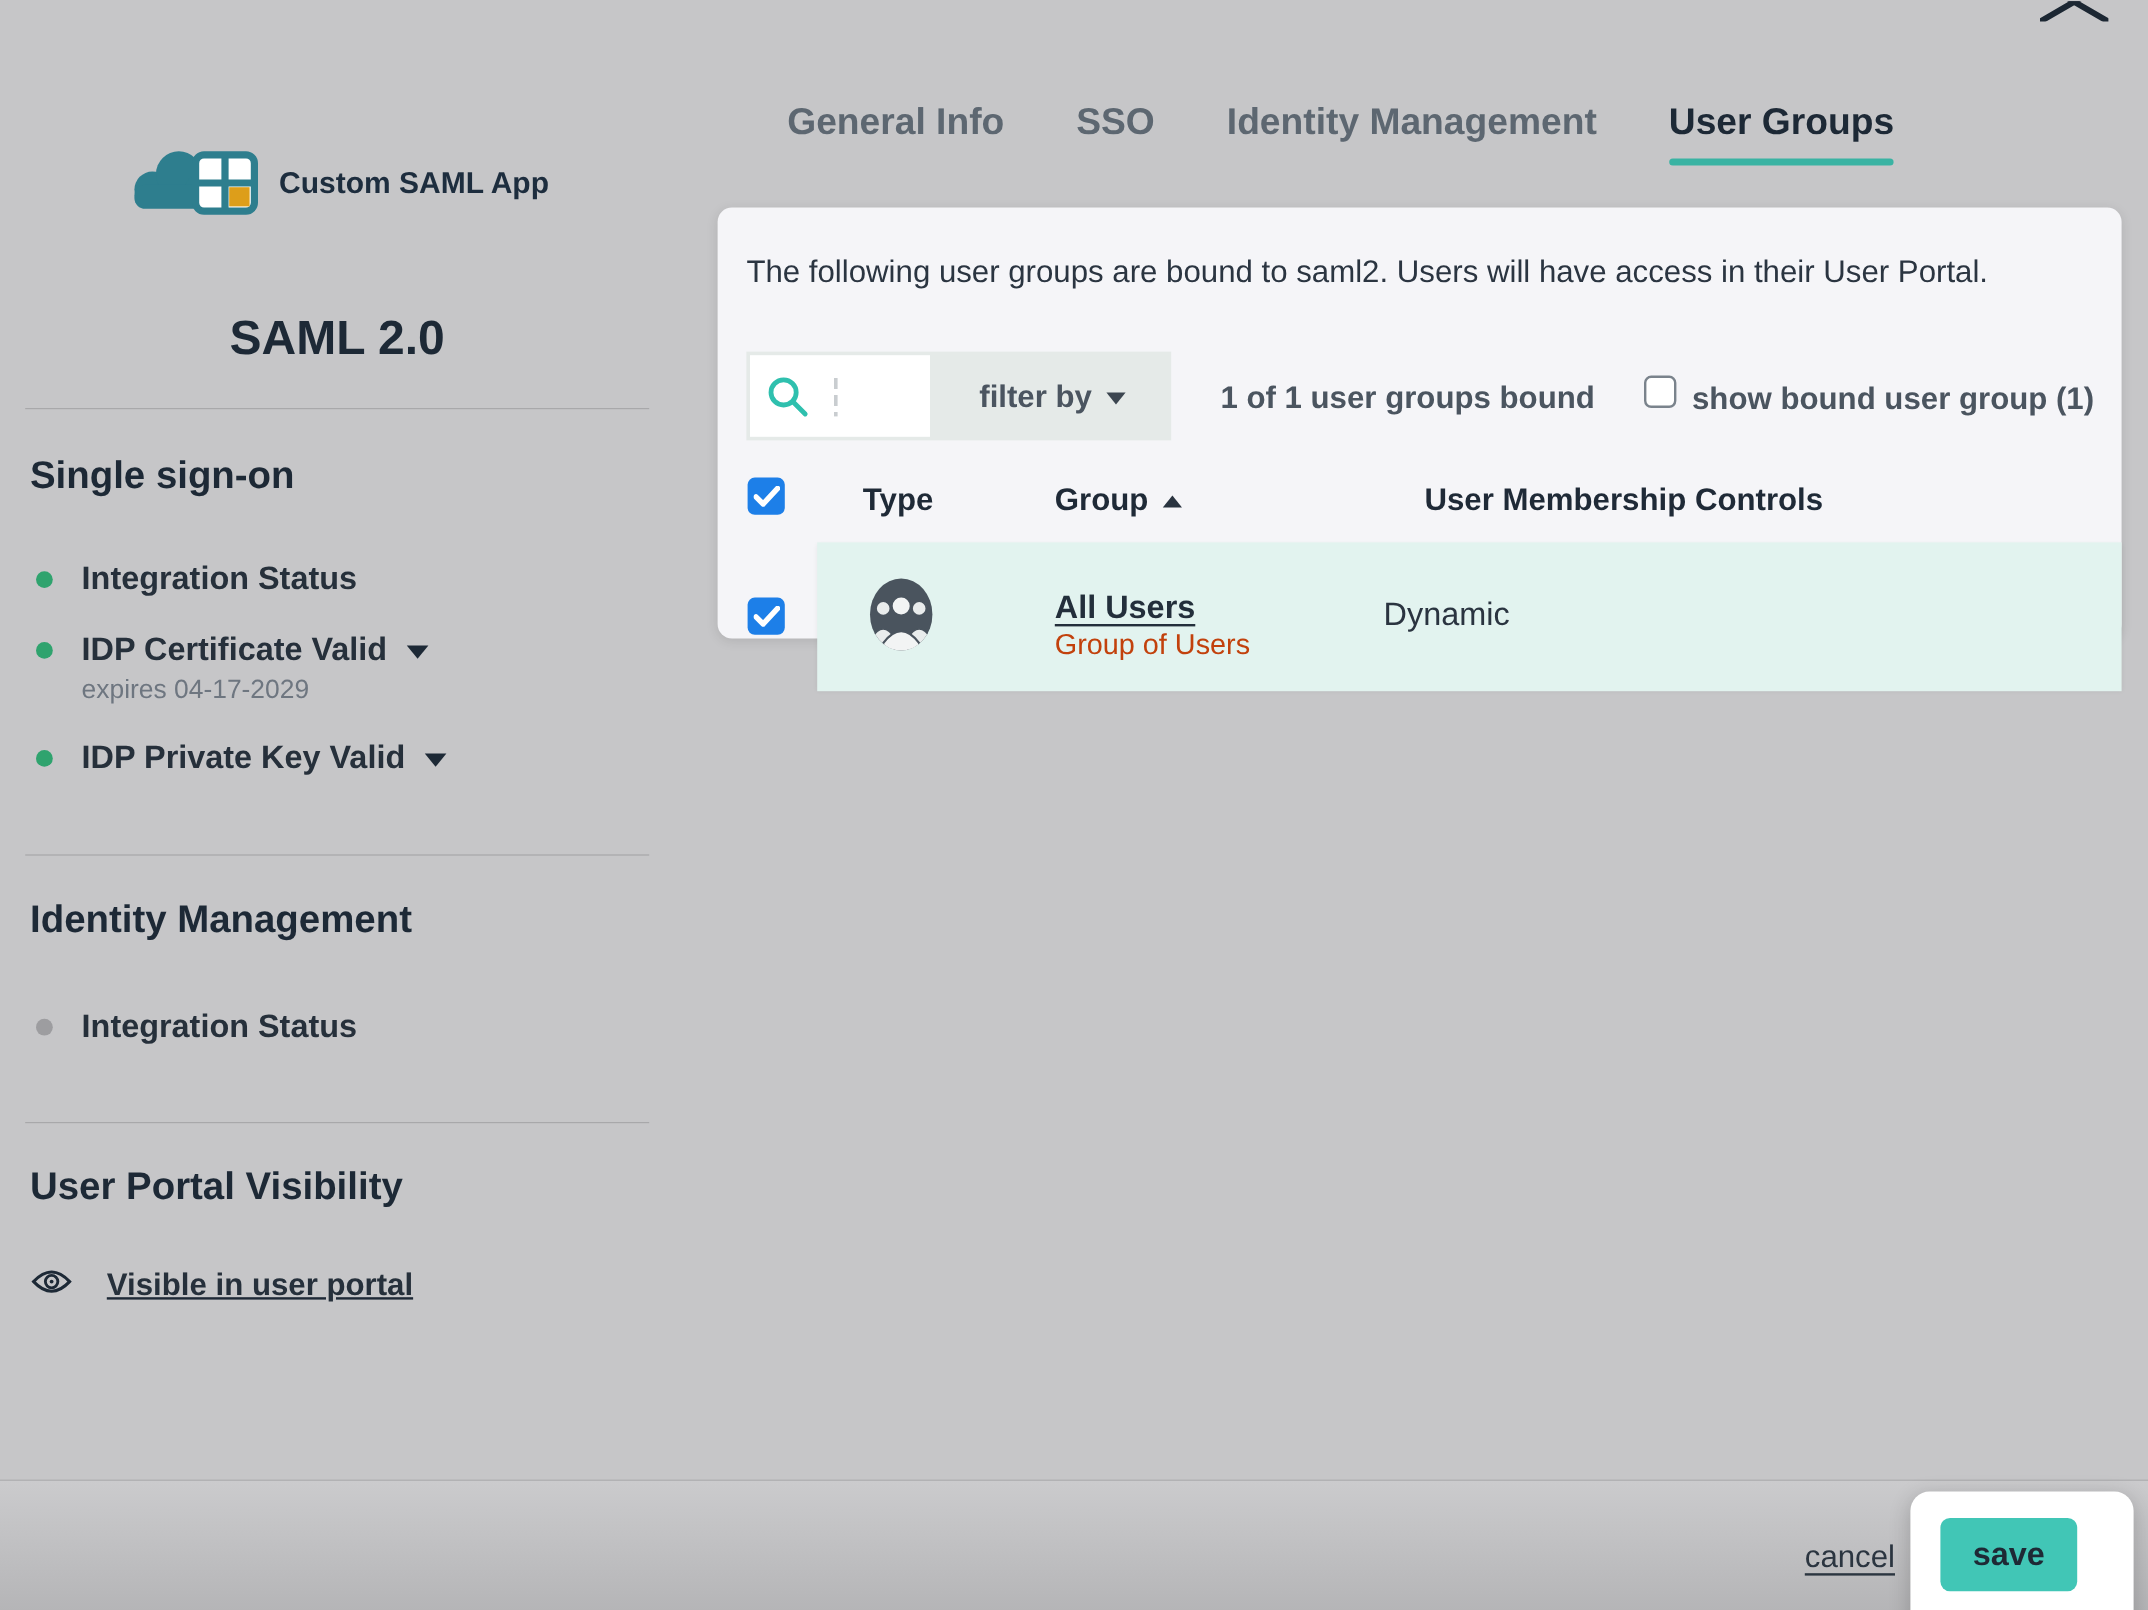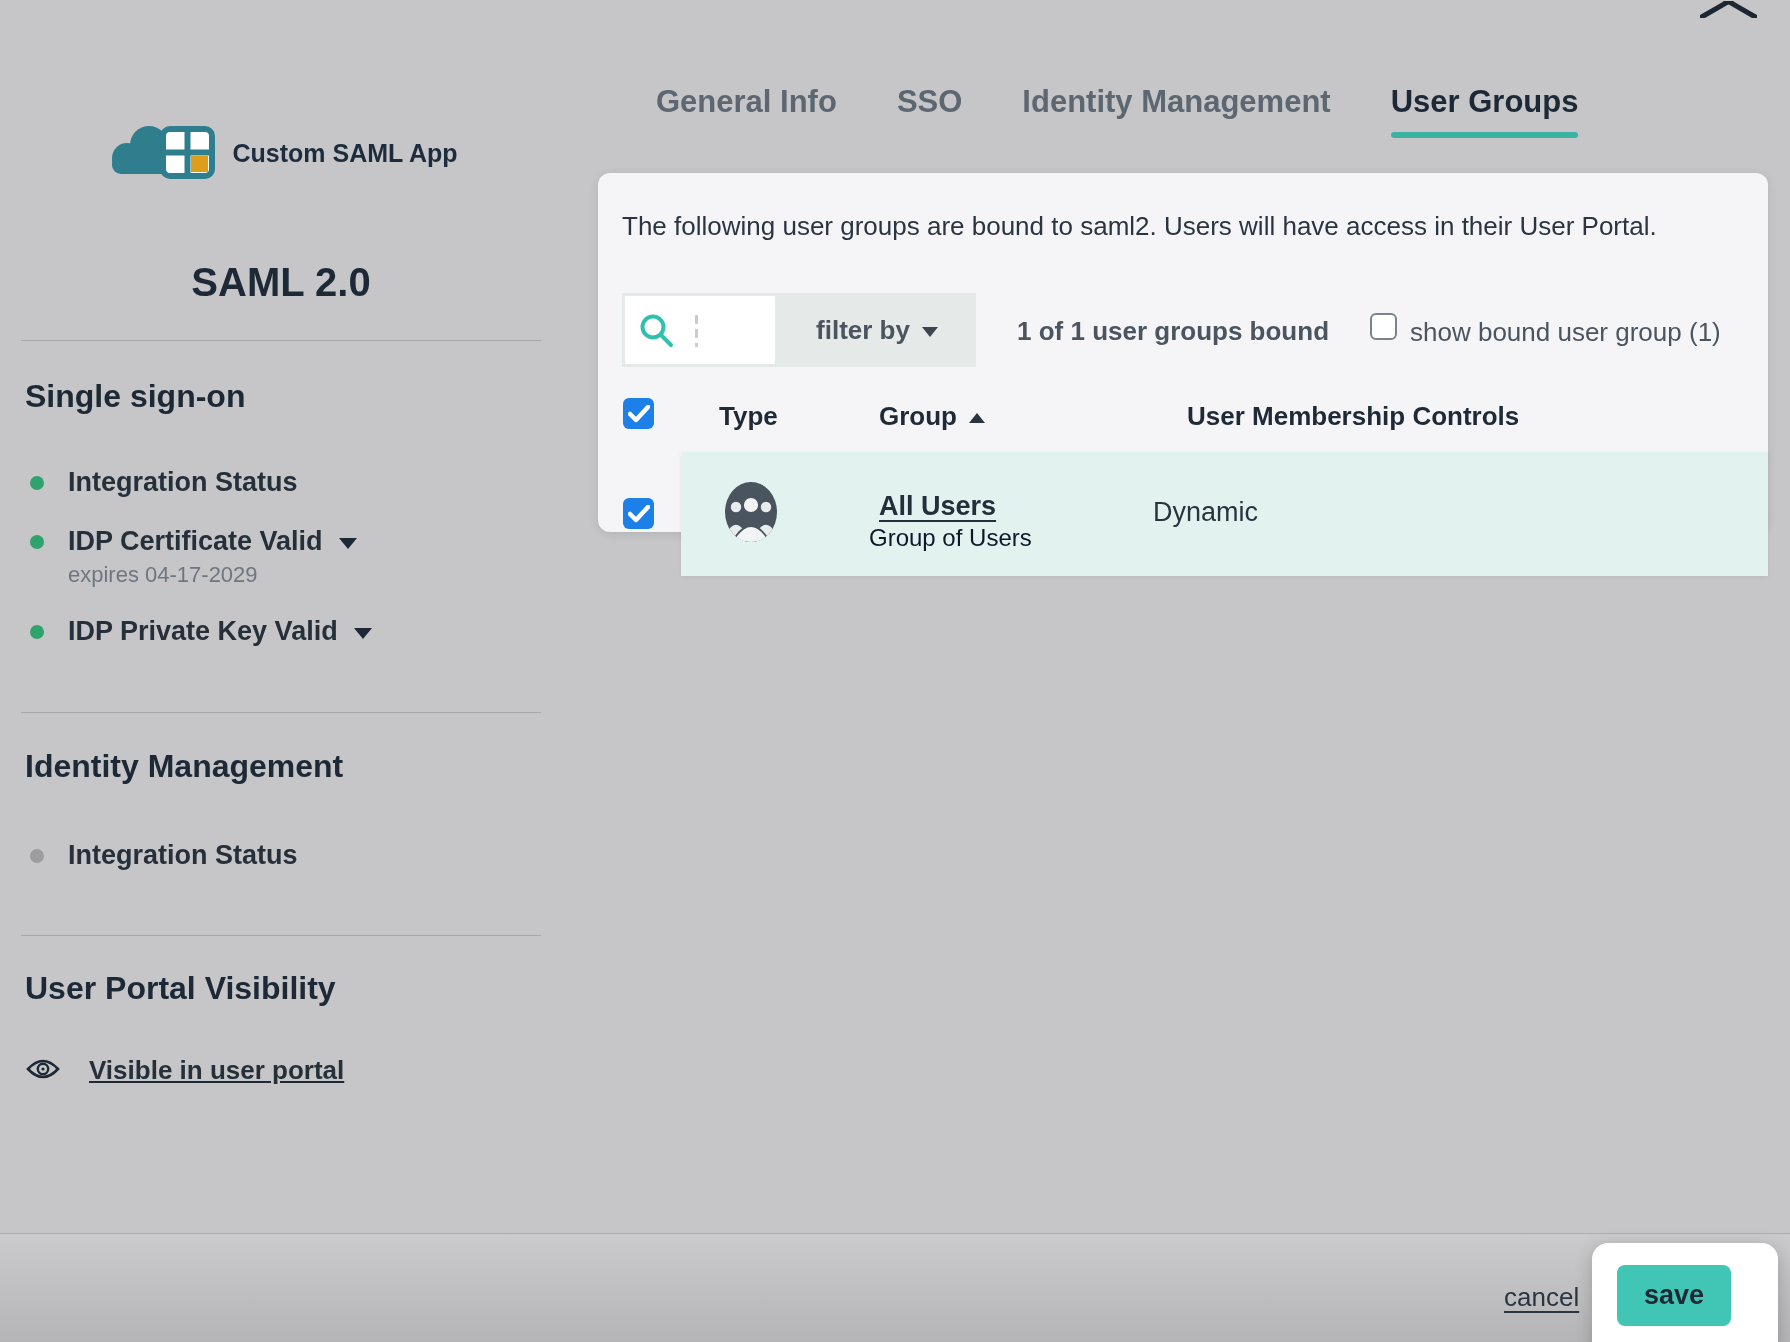--- a/index.html
+++ b/index.html
@@ -43,32 +43,32 @@
   .search-box svg { position:absolute; left:14px; top:17px; }
   .text-cursor { position:absolute; left:70px; top:19px; width:3px; height:32px; background:repeating-linear-gradient(#c9cdd0 0 9px, rgba(0,0,0,0) 9px 14px); }
   .search-input { position:absolute; left:58px; top:0; width:90px; height:68px; border:none; outline:none; background:transparent; font-size:24px; font-family:inherit; }
   .filter-by { flex:1; display:flex; align-items:center; justify-content:center; gap:12px; cursor:pointer; }
   .filter-by .lbl { font-size:26px; font-weight:700; color:#4b5560; }
   .filter-by .caret-down { border-left-width:8px; border-right-width:8px; border-top-width:10px; margin:4px 0 0 0; border-top-color:#3c4650; }
   .bound-count { position:absolute; left:419px; top:143px; font-size:26px; font-weight:700; color:#4b5560; }
   .cb { border-radius:6px; cursor:pointer; }
   .cb.unchecked { position:absolute; left:772px; top:140px; width:27px; height:27px; background:#ffffff; border:2.5px solid #7a838c; }
   .cb.checked { width:31px; height:31px; background:#1d7fe8; display:flex; align-items:center; justify-content:center; }
-  .show-bound-label { position:absolute; left:812px; top:144px; font-size:26px; font-weight:400; color:#4b5560; cursor:pointer; }
+  .show-bound-label { position:absolute; left:812px; top:144px; font-size:26px; font-weight:700; color:#4b5560; cursor:pointer; }
   .hdr-cb { position:absolute; left:25px; top:225px; }
   .th { position:absolute; top:228px; font-size:26px; font-weight:700; color:#1f2a37; }
   .th.type { left:121px; }
   .th.group { left:281px; display:flex; align-items:center; cursor:pointer; }
   .sort-asc { width:0; height:0; border-left:8px solid transparent; border-right:8px solid transparent; border-bottom:10px solid #2a3440; margin-left:12px; margin-top:2px; }
   .th.controls { left:589px; }
   .row-bg { position:absolute; left:83px; top:279px; right:0; height:124px; background:#e2f3ef; box-shadow:0 1px 4px rgba(0,0,0,.06); }
   .row-cb { position:absolute; left:25px; top:325px; }
   .avatar { position:absolute; left:125px; top:307px; }
   .group-name { position:absolute; left:281px; top:318px; font-size:27px; font-weight:700; color:#232f3b; text-decoration:underline; text-decoration-thickness:2px; text-underline-offset:5px; cursor:pointer; }
-  .group-type { position:absolute; left:271px; top:351px; font-size:24px; color:#0f172a; }
+  .group-type { position:absolute; left:281px; top:351px; font-size:24px; color:#c2410c; }
   .membership { position:absolute; left:555px; top:324px; font-size:27px; color:#2a3440; }
   
   .footer { position:absolute; left:0; top:1233px; width:1790px; height:109px; border-top:1px solid #adadaf; background:linear-gradient(180deg,#cbcbcd,#b5b5b7); }
   .cancel-link { position:absolute; left:1504px; top:1282px; font-size:26px; color:#2b3540; text-decoration:underline; text-underline-offset:5px; cursor:pointer; }
   .save-card { position:absolute; left:1592px; top:1243px; width:186px; height:130px; background:#ffffff; border-radius:16px; box-shadow:0 4px 18px rgba(0,0,0,.20); }
   .save-btn { position:absolute; left:25px; top:22px; width:114px; height:61px; background:#41c6b6; border:none; border-radius:8px; font-family:inherit; font-size:27px; font-weight:700; color:#1e2935; cursor:pointer; }
 </style>
 </head>
 <body>
 

